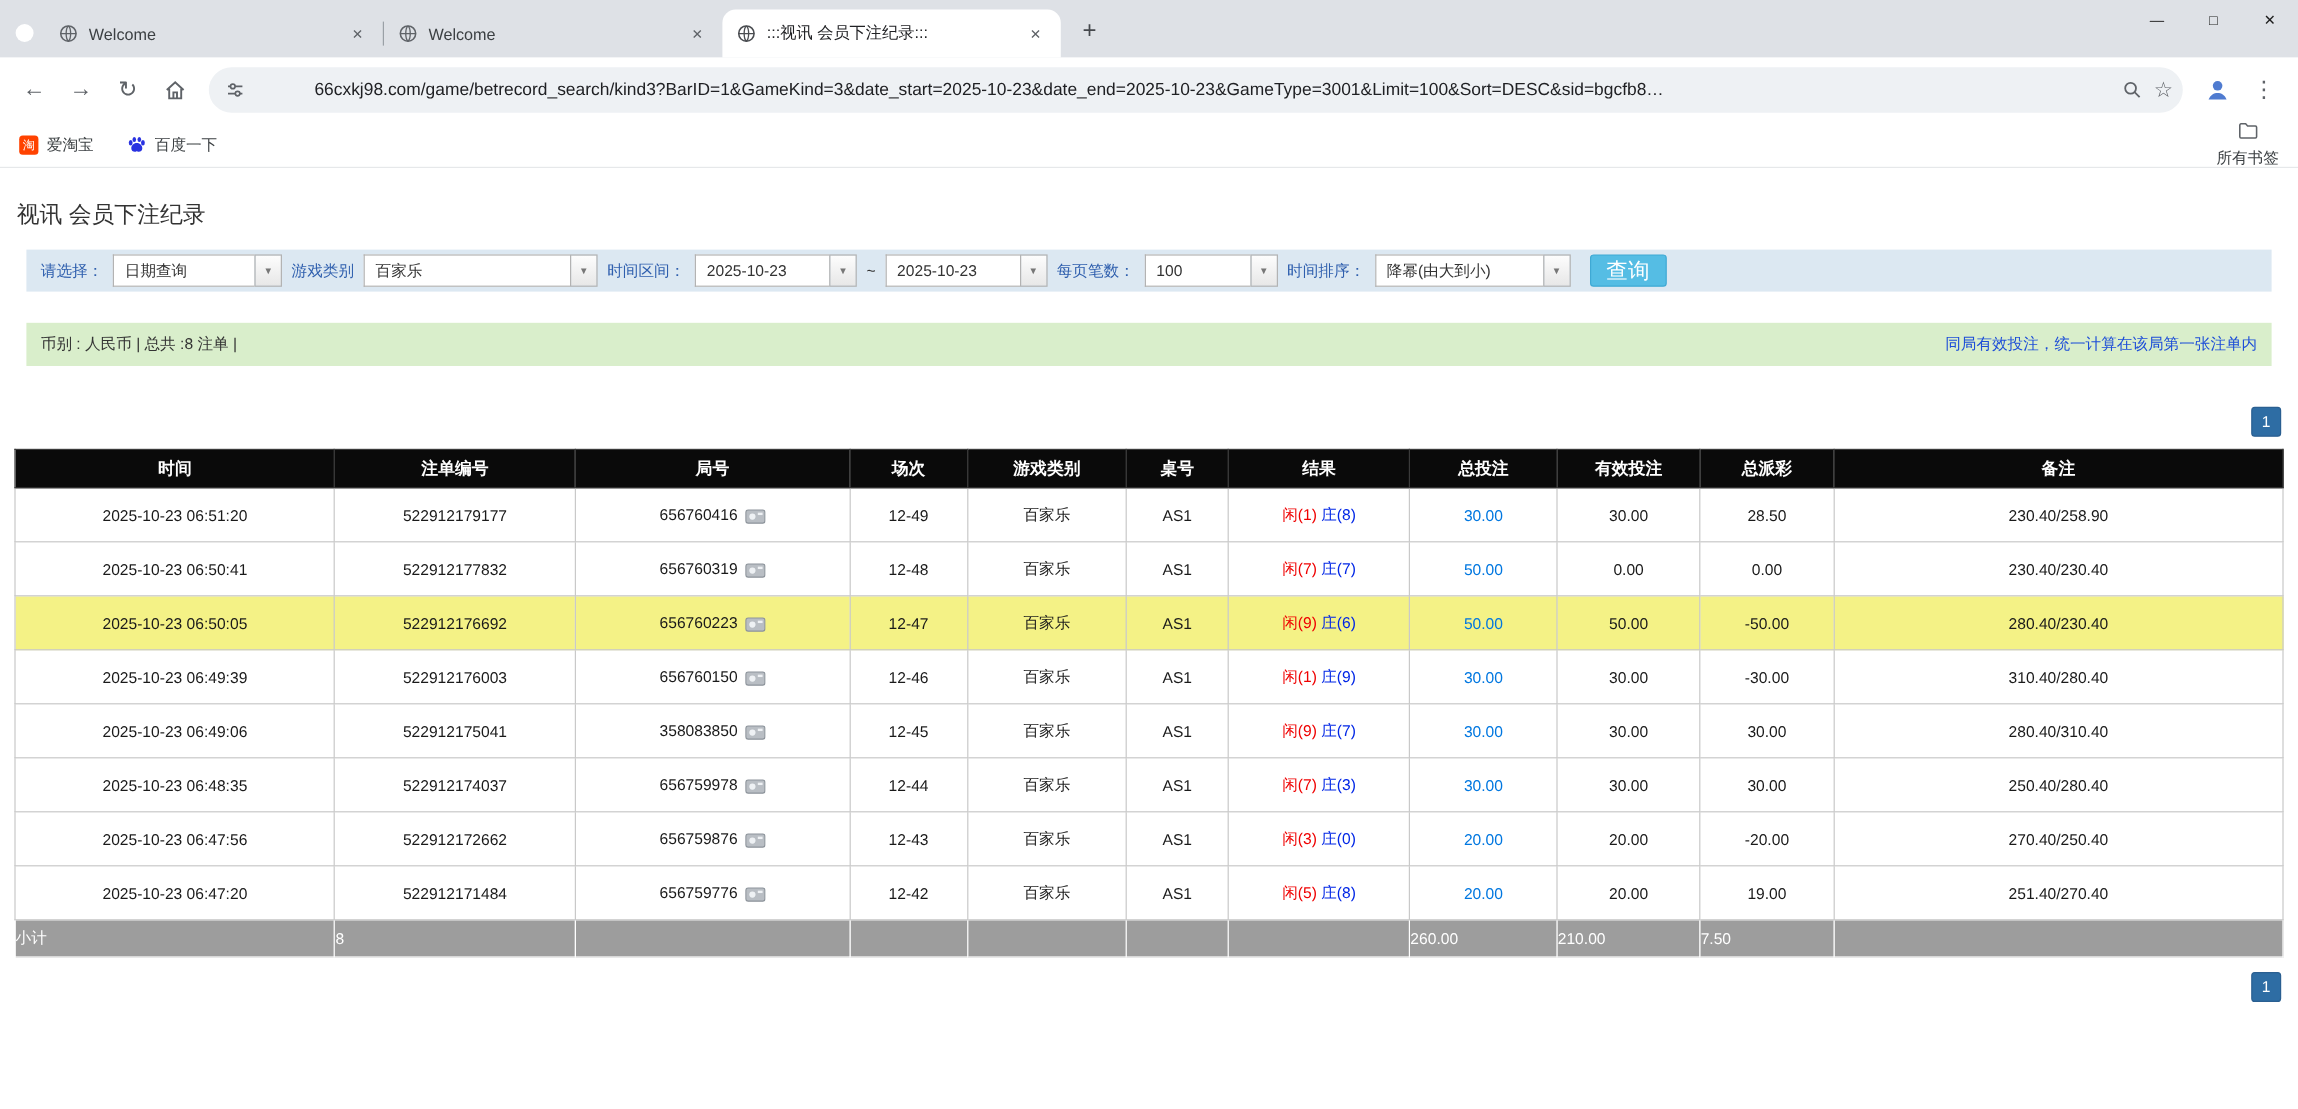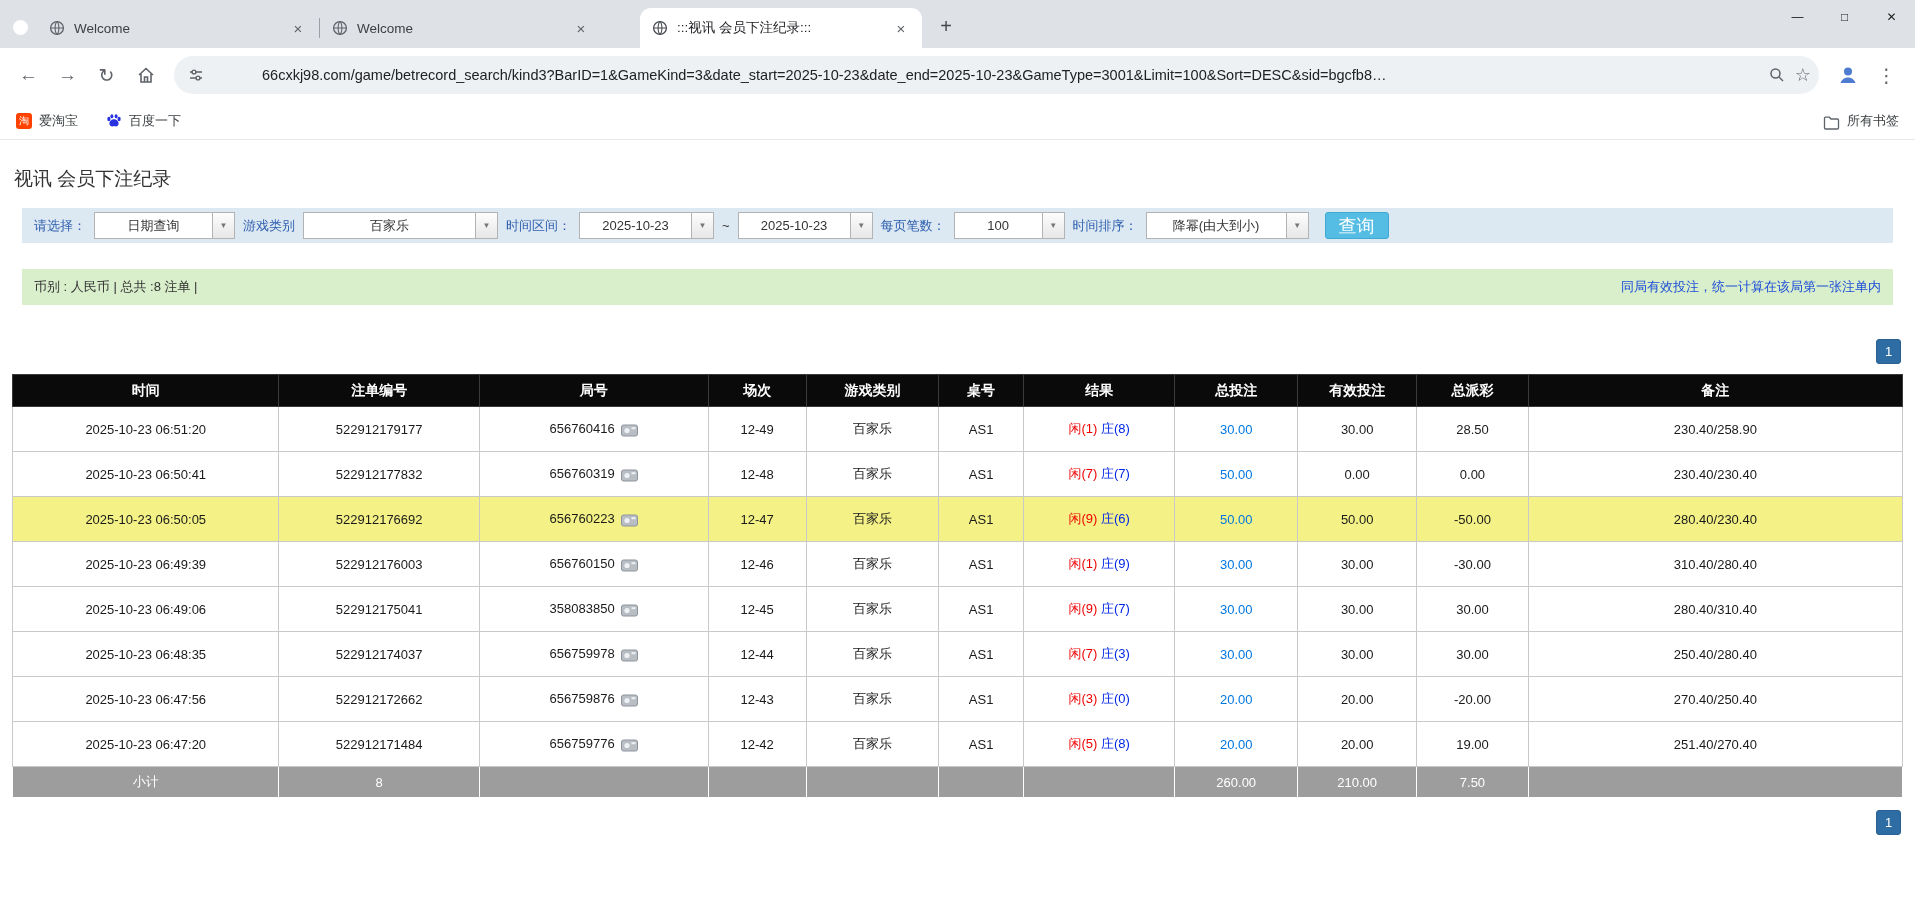--- a/index.html
+++ b/index.html
@@ -4,21 +4,21 @@
 <style>
   * { margin:0; padding:0; box-sizing:border-box; }
   html,body { width:1915px; height:924px; overflow:hidden; background:#fff;
     font-family:"Liberation Sans","DejaVu Sans",sans-serif; }
 
   
   .tabstrip { height:48px; background:#dee1e6; display:flex; align-items:flex-end; padding-left:10px; }
   .left-circle { width:15px; height:15px; border-radius:50%; background:#fff; margin:0 9px 13px 3px; flex-shrink:0; }
   .tab { display:flex; align-items:center; gap:9px; width:282px; height:40px; padding:0 12px;
          font-size:13.5px; color:#3c4043; border-radius:11px 11px 0 0; flex-shrink:0; cursor:default; }
-  .tab.active { background:#fff; color:#202124;margin-left:38px; }
+  .tab.active { background:#fff; color:#202124; }
   .tab .title { flex:1; overflow:hidden; white-space:nowrap; }
   .tab .close { width:18px; height:18px; border-radius:50%; display:flex; align-items:center; justify-content:center;
                 font-size:15px; color:#5f6368; flex-shrink:0; }
   .tab-sep { width:1px; height:20px; background:#9aa0a6; margin-bottom:10px; flex-shrink:0; }
   .favicon { width:16px; height:16px; flex-shrink:0; display:flex; }
   .newtab { width:28px; height:28px; margin:0 0 8px 10px; display:flex; align-items:center; justify-content:center;
             font-size:20px; color:#45484d; border-radius:50%; }
   .win-controls { margin-left:auto; align-self:flex-start; display:flex; }
   .win-btn { width:47px; height:34px; display:flex; align-items:center; justify-content:center; font-size:12px; color:#1b1b1b; }
 
@@ -29,29 +29,29 @@
              display:flex; align-items:center; padding:0 8px 0 14px; gap:10px; }
   .url { flex:1; min-width:0; font-size:14.5px; color:#202124; white-space:nowrap; overflow:hidden;margin-left:48px; }
   .omni-icon { flex-shrink:0; display:flex; align-items:center; }
   .star-glyph { font-size:18px; color:#5f6368; }
 
   .bookmarks { height:38px; background:#fff; display:flex; align-items:center; padding:0 16px; gap:28px;
                font-size:13px; color:#3c4043; border-bottom:1px solid #e6e8ea; }
   .bm { display:flex; align-items:center; gap:7px; }
   .bm-ico-taobao { width:16px; height:16px; background:#ff4200; border-radius:3px; color:#fff; font-size:10px;
                    display:flex; align-items:center; justify-content:center; }
-  .bm-right { margin-left:auto; display:flex; align-items:flex-end; gap:7px; }
+  .bm-right { margin-left:auto; display:flex; align-items:center; gap:7px;flex-direction:column; }
 
   
   .page-title { font-size:19px; font-weight:400; color:#333; margin:26px 0 16px 14px; }
 
   .filterbar { margin:0 22px; background:#dce8f2; display:flex; align-items:center; gap:8px;
                padding:4px 12px; font-size:13px; }
   .flabel { color:#2f5fae; white-space:nowrap; }
-  .combo { display:flex; align-items:stretch;text-align:center; }
+  .combo { display:flex; align-items:stretch; }
   .cfield { background:#fff; border:1px solid #b3b3b3; border-right:none; height:27px; line-height:25px;
             padding:0 9px; font-size:13px; color:#333; white-space:nowrap; overflow:hidden; }
   .cbtn { width:23px; height:27px; border:1px solid #b3b3b3; background:linear-gradient(#fdfdfd,#e7e7e7);
           color:#777; font-size:8px; display:flex; align-items:center; justify-content:center; }
   .w-select{width:118px} .w-game{width:172px} .w-date{width:112px} .w-size{width:88px} .w-sort{width:140px}
   .searchbtn { margin-left:8px; height:27px; padding:0 13px; background:#55bde4; color:#fff;
                border:1px solid #3fa9d4; border-radius:3px; font-size:18px; display:flex; align-items:center; cursor:pointer; }
 
   .summary { margin:26px 22px 0; background:#d9eecb; display:flex; align-items:center; padding:0 12px;
              height:36px; font-size:13px; color:#333; }
@@ -63,21 +63,21 @@
              border-radius:3px; display:flex; align-items:center; justify-content:center; font-size:13px; cursor:pointer; }
 
   table.bet { width:1891px; margin:0 12px; border-collapse:collapse; table-layout:fixed; }
   .bet th { background:#0a0a0a; color:#fff; font-size:14px; font-weight:700; height:32px; border:1px solid #3a3a3a; }
   .bet tbody td { height:45px; border:1px solid #c9c9c9; text-align:center; font-size:13px; color:#1a1a1a; background:#fff; }
   .bet tr.hl td { background:#f4f286; }
   .player { color:#ef0000; }
   .banker { color:#0026e6; }
   .betlink { color:#0077e0; cursor:pointer; }
   .neg { color:#ff0000; }
-  .bet tfoot td { height:31px; background:#9d9d9d; color:#fff; text-align:center; font-size:13px; border:1px solid #fff;margin-top:44px; }
+  .bet tfoot td { height:31px; background:#9d9d9d; color:#fff; font-size:13px; border:1px solid #fff;margin-top:44px; }
   .vicon { margin-left:6px; vertical-align:middle; display:inline-flex; cursor:pointer; }
 </style>
 </head>
 <body>
 
 <div class="tabstrip">
   <div class="left-circle"></div>
 
   <div class="tab">
     <span class="favicon">

